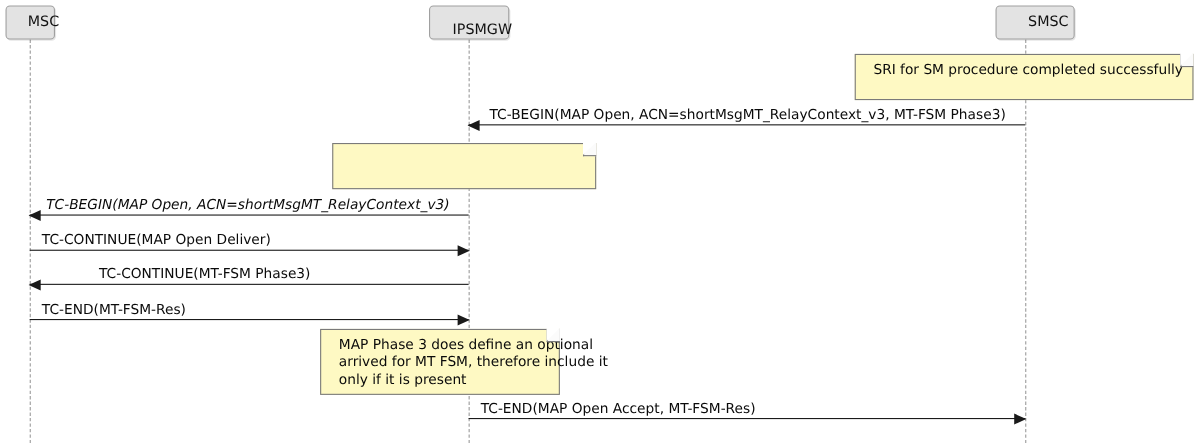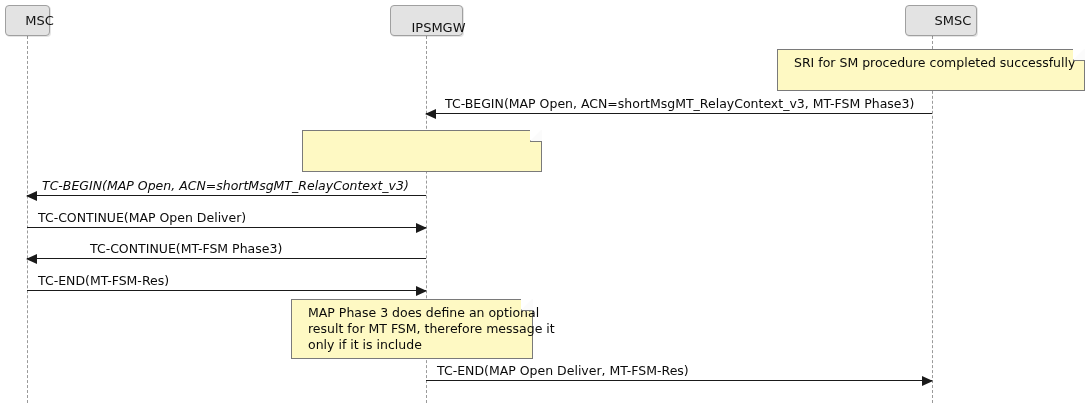--- a/index.html
+++ b/index.html
@@ -149,21 +149,21 @@
       <div class="message" style="left: 27px; width: 399px; top: 258px;">
         <div class="arrowhead left"></div>
         <div class="msg-label from-left" style="left: 15px; margin-left: 48px;">TC-CONTINUE(MT-FSM Phase3)</div>
       </div>
       <div class="message" style="left: 27px; width: 399px; top: 290px;">
         <div class="arrowhead right"></div>
         <div class="msg-label from-left" style="left: 11px;">TC-END(MT-FSM-Res)</div>
       </div>
       <div class="message" style="left: 426px; width: 506px; top: 380px;">
         <div class="arrowhead right"></div>
-        <div class="msg-label from-left" style="left: 11px;">TC-END(MAP Open Deliver, MT-FSM-Res)</div>
+        <div class="msg-label from-left" style="left: 11px;">TC-END(MAP Open Accept, MT-FSM-Res)</div>
       </div>
     </div>
   <div id="notes-layer">
       <div class="note" style="left: 777px; top: 49px; width: 308px; min-height: 42px;"><span class="note-line">SRI for SM procedure completed successfully</span><div class="dogear"></div></div>
       <div class="note" style="left: 302px; top: 130px; width: 240px; min-height: 42px;"><div class="dogear"></div></div>
-      <div class="note" style="left: 291px; top: 299px; width: 242px; min-height: 53px;"><span class="note-line">MAP Phase 3 does define an optional</span><span class="note-line">result for MT FSM, therefore message it</span><span class="note-line">only if it is include</span><div class="dogear"></div></div>
+      <div class="note" style="left: 291px; top: 299px; width: 218px; min-height: 53px;"><span class="note-line">MAP Phase 3 does define an optional</span><span class="note-line">arrived for MT FSM, therefore include it</span><span class="note-line">only if it is present</span><div class="dogear"></div></div>
     </div>
 </div>
 
 </body></html>

